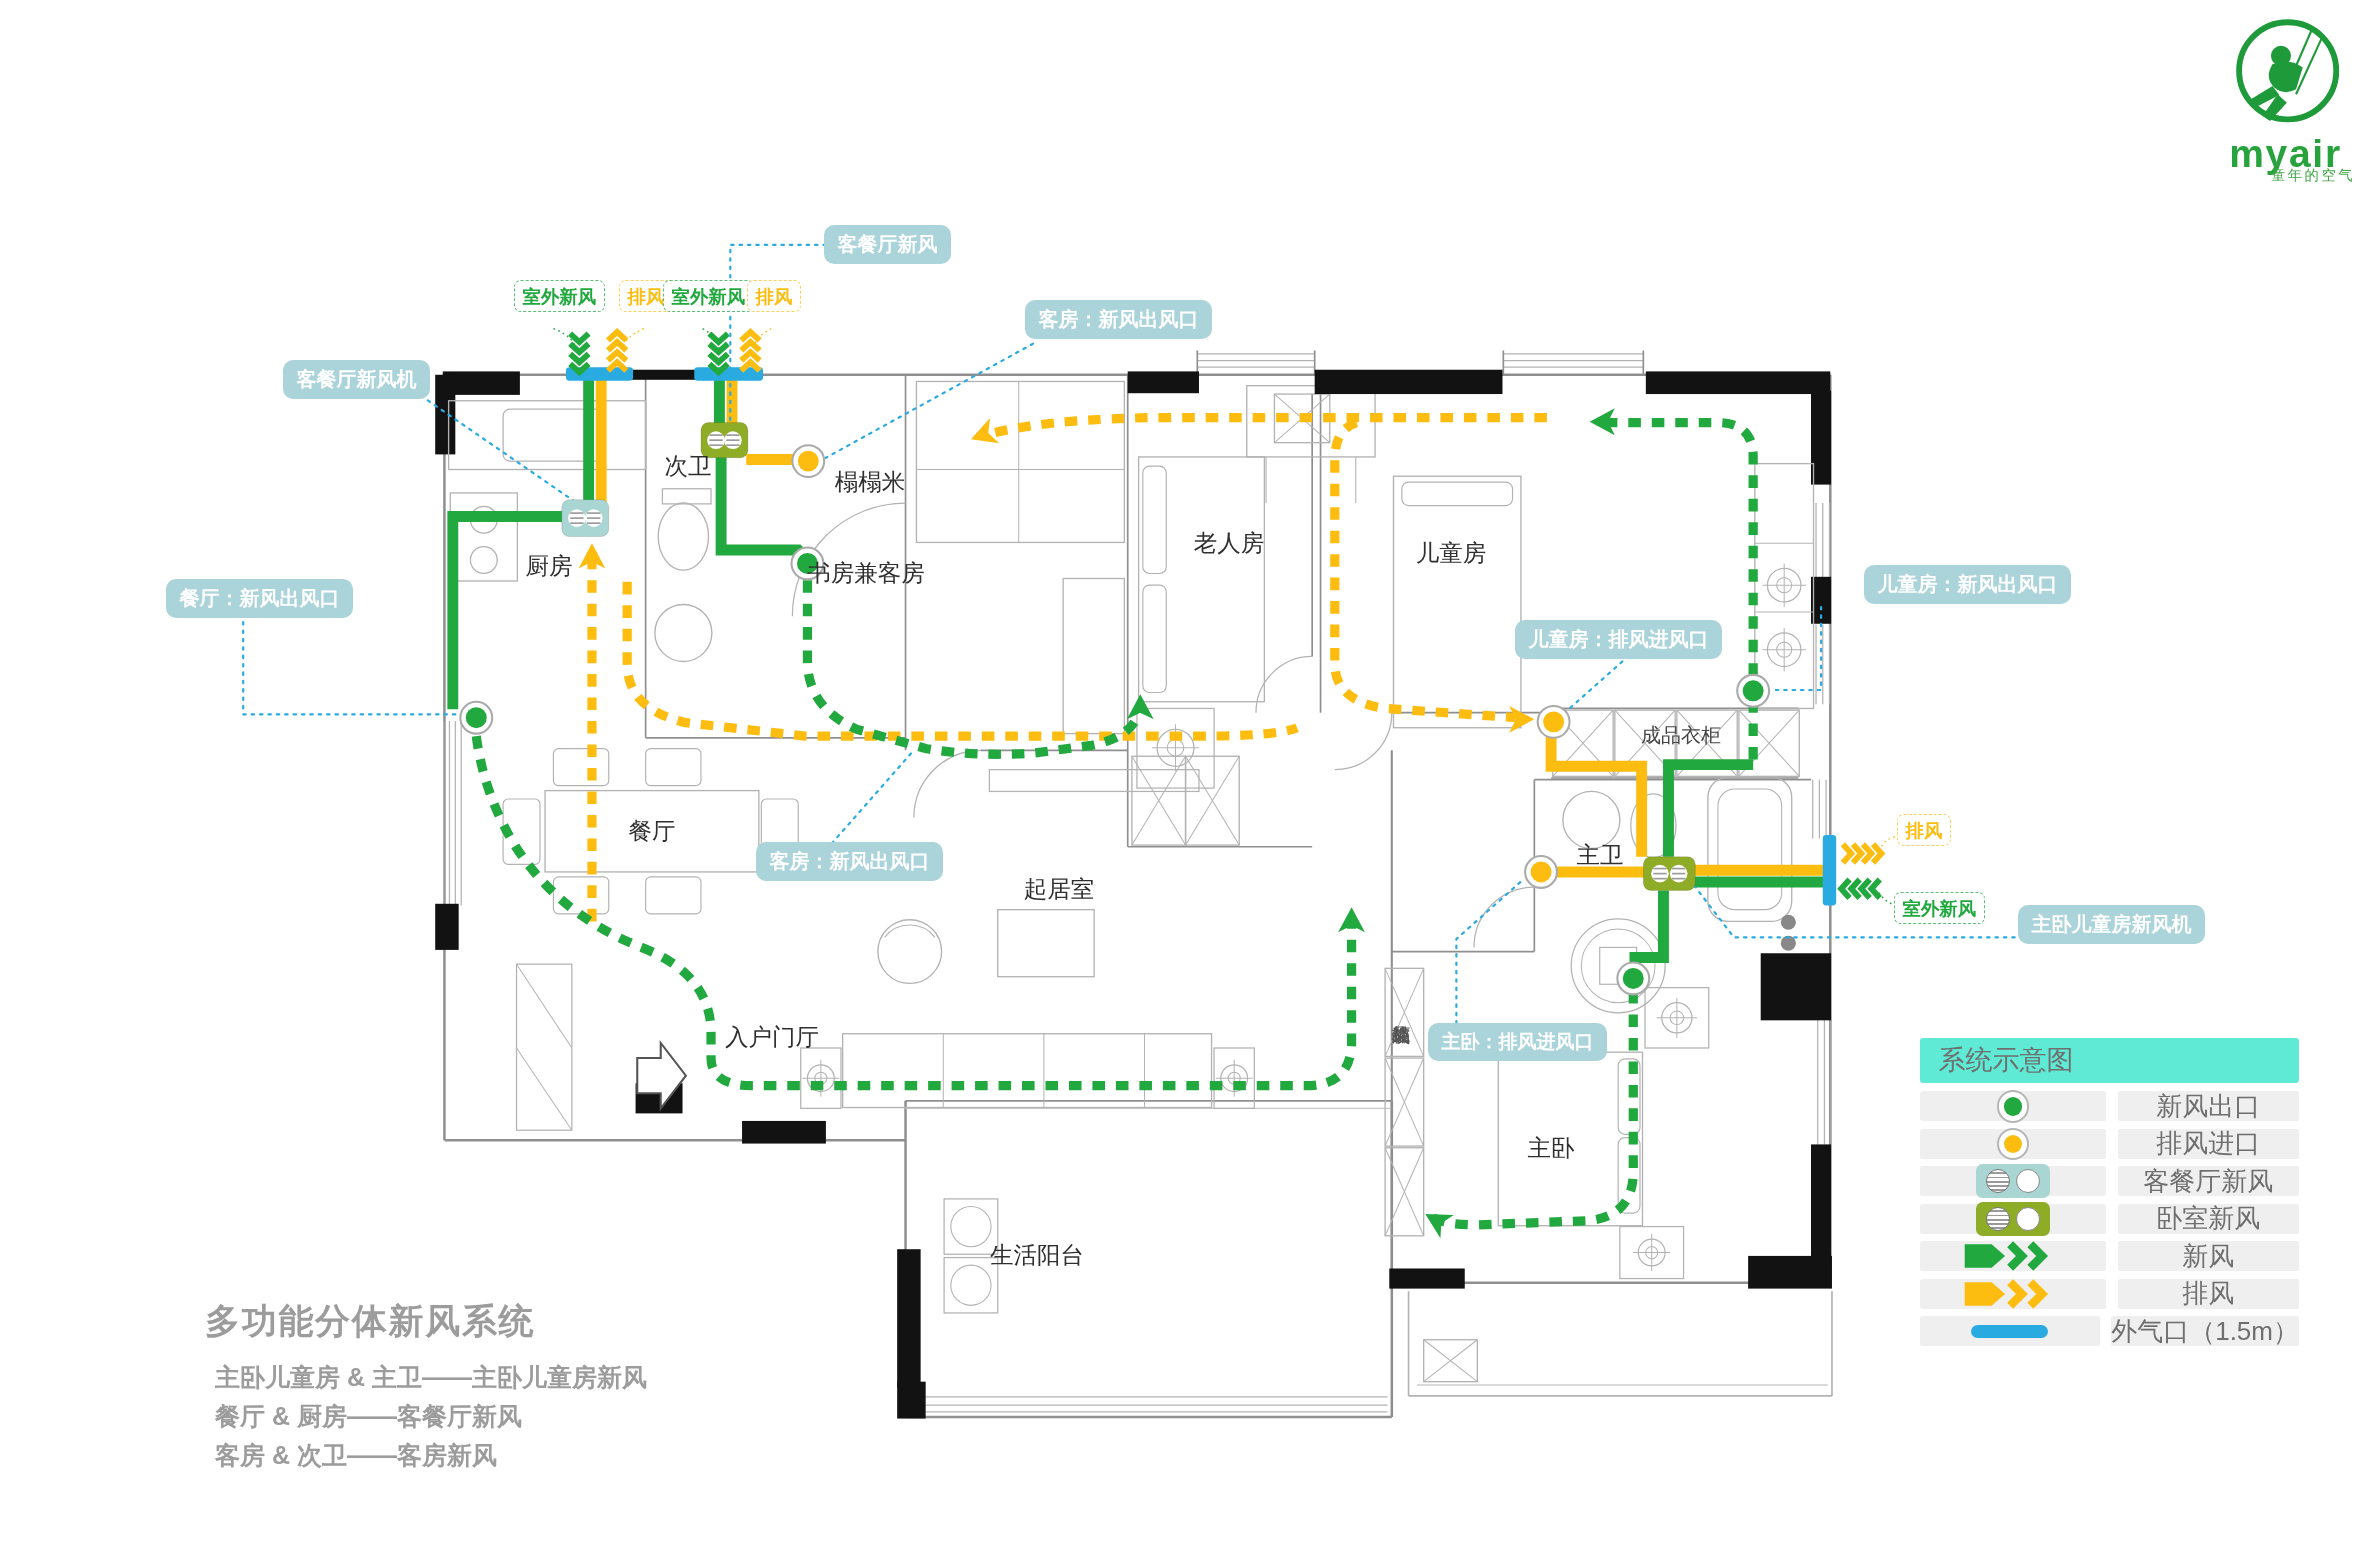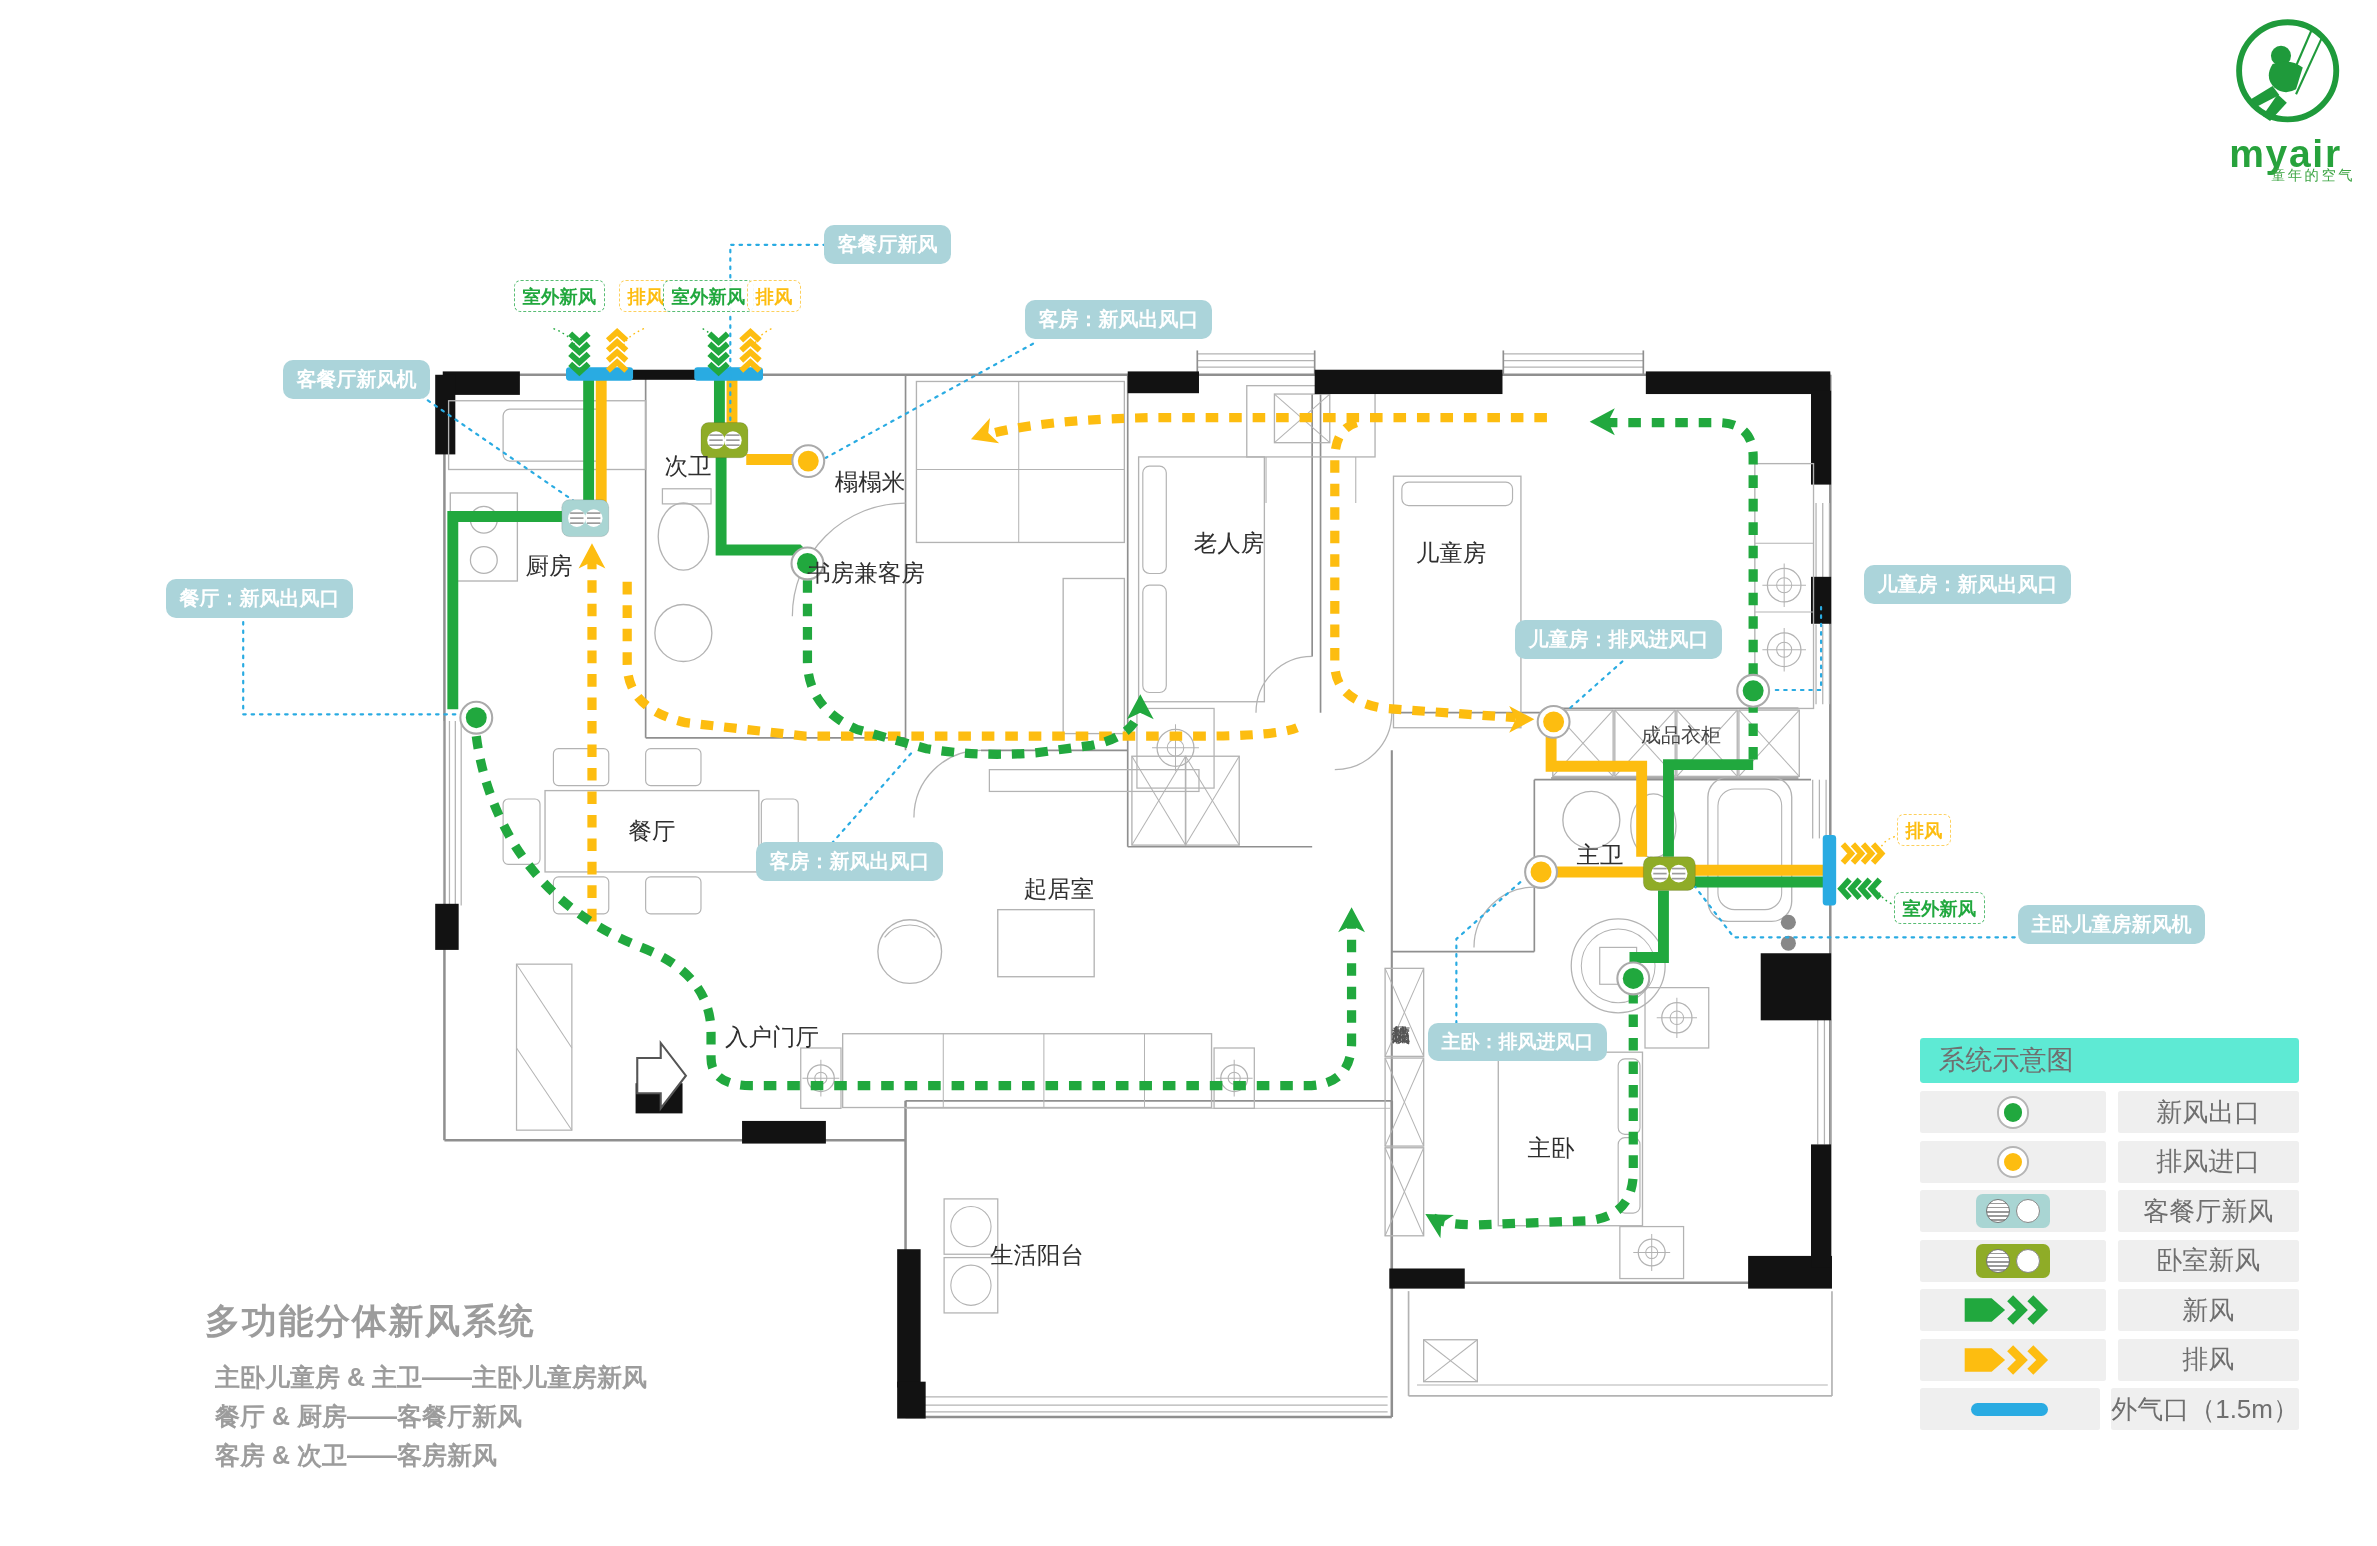--- a/index.html
+++ b/index.html
@@ -16,21 +16,21 @@
   .o-green{color:#21a83e;border:1.7px dashed #59bd74;}
   .o-yellow{color:#fdbd10;border:1.7px dashed #fdd05c;}
   .r-label{position:absolute;transform:translate(-50%,-50%);color:#2f2f2f;font-size:23.5px;
       white-space:nowrap;z-index:20;}
   .r-small{font-size:20px;color:#444;}
   .r-vert{writing-mode:vertical-rl;transform:translate(-50%,-50%);font-size:18.4px;color:#555;}
   
   .legend{position:absolute;left:1920px;top:1038px;width:379px;z-index:25;}
   .lg-header{background:#5eead4;height:45px;line-height:45px;padding-left:18.4px;font-size:27px;
       color:#6f6f6f;border-radius:3.4px;margin-bottom:8.4px;}
-  .lg-row{display:flex;gap:11.7px;margin-bottom:7.5px;height:42px;}
+  .lg-row{display:flex;gap:11.7px;margin-bottom:7.5px;height:30px;}
   .lg-icon{width:186px;background:#efefef;display:flex;align-items:center;justify-content:center;border-radius:2.5px;}
   .lg-text{flex:1;background:#efefef;display:flex;align-items:center;justify-content:center;
       font-size:26px;color:#6f6f6f;border-radius:2.5px;white-space:nowrap;}
   .port-ico{width:28.5px;height:28.5px;border-radius:50%;border:2.5px solid #b5b5b5;background:#fff;
       display:flex;align-items:center;justify-content:center;}
   .port-ico i{display:block;width:18.4px;height:18.4px;border-radius:50%;}
   .unit-ico{width:74px;height:34px;border-radius:6.7px;display:flex;align-items:center;
       justify-content:center;gap:6.7px;}
   .unit-ico .c1{width:22px;height:22px;border-radius:50%;background:#fff;
       background:repeating-linear-gradient(#fff 0 2.5px,#9a9a9a 2.5px 4.2px);border:0.8px solid #777;}

